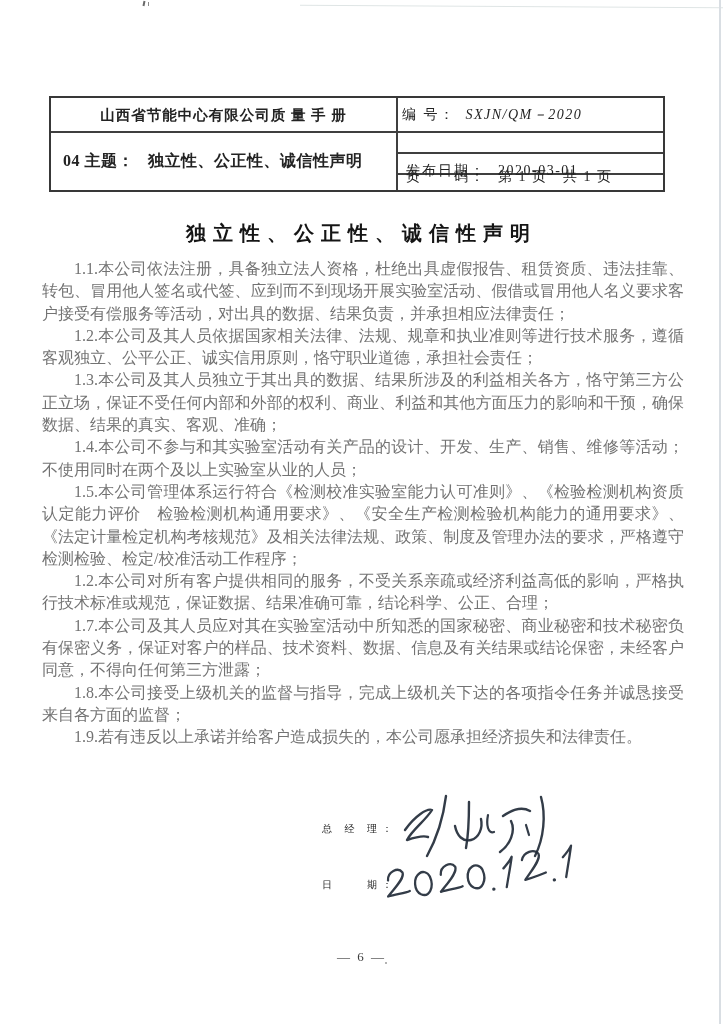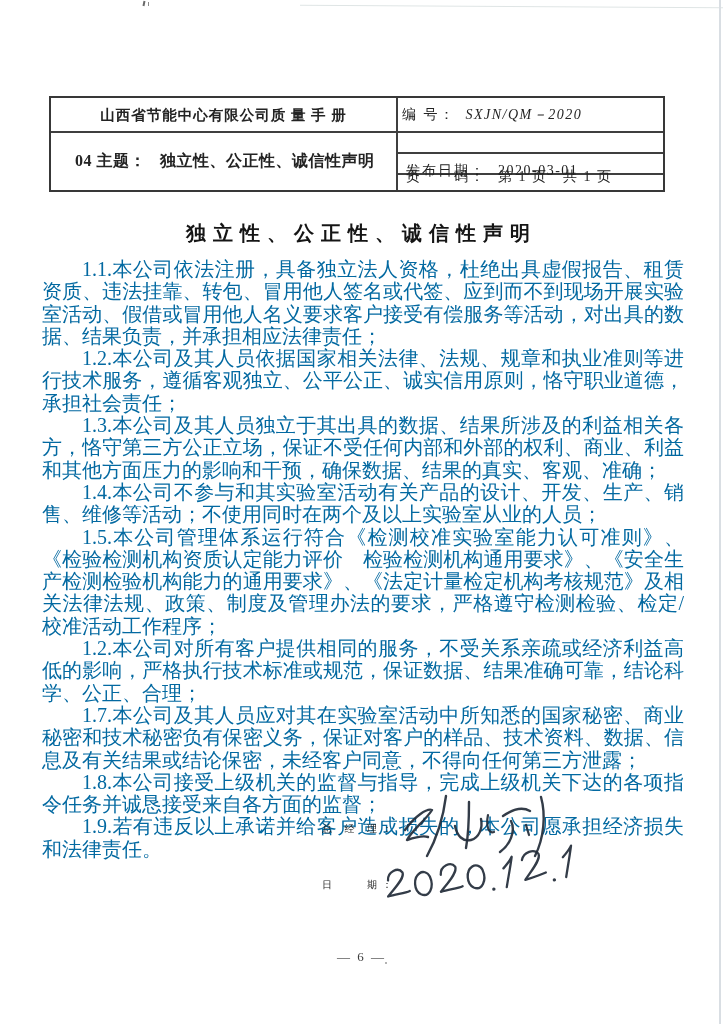--- a/index.html
+++ b/index.html
@@ -21,35 +21,35 @@
 
   
   .htable{position:absolute;left:49px;top:96px;width:616px;height:96px;border:2px solid #383838;box-sizing:border-box;}
   .htable .line{position:absolute;background:#3f3f3f;}
   .v-div{left:345px;top:0;width:2px;height:100%;}
   .h-div-1{left:0;top:33px;width:100%;height:1.5px;}
   .h-div-2{left:345px;top:54px;right:0;height:1.5px;}
   .h-div-3{left:345px;top:75px;right:0;height:1.5px;}
   .cell{position:absolute;box-sizing:border-box;display:flex;align-items:center;}
   .cell-company{left:0;top:0;width:345px;height:33px;flex-direction:row;justify-content:center;text-align:center;font-weight:700;font-size:14.5px;line-height:16px;letter-spacing:1px;}
-  .cell-topic{left:0;top:33px;width:345px;height:61px;padding-left:24px;font-weight:700;font-size:16px;letter-spacing:0.5px;}
+  .cell-topic{left:0;top:33px;width:345px;height:61px;padding-left:12px;font-weight:700;font-size:16px;letter-spacing:0.5px;}
   .cell-topic .topic-value{margin-left:14px;}
   .cell-docno{left:347px;top:0;right:0;height:33px;padding-left:4px;font-size:14px;}
   .cell-docno .doc-label{letter-spacing:2px;}
   .cell-docno .doc-value{font-style:italic;letter-spacing:1.5px;margin-left:10px;}
   .cell-rev{left:347px;top:33px;right:0;height:21px;}
   .cell-date{left:347px;top:54px;right:0;height:37px;}
   .cell-pgcode{left:347px;top:68px;right:0;height:21px;}
   .rrow{padding-left:8px;font-size:14px;}
   .rrow .rlabel{letter-spacing:2px;}
   .rrow .rvalue{margin-left:12px;letter-spacing:1.5px;}
 
   
   .doc-title{position:absolute;left:0;top:220px;width:723px;text-align:center;font-weight:700;font-size:20px;letter-spacing:7px;color:#151515;}
-  .doc-body{position:absolute;left:42px;top:258px;width:642px;font-size:20px;line-height:22.3px;text-align:justify;color:#0369a1;}
+  .doc-body{position:absolute;left:42px;top:258px;width:642px;font-size:16px;line-height:22.3px;text-align:justify;color:#737373;}
   .doc-body p{margin:0;text-indent:2em;}
 
   
   .sig-label{position:absolute;left:322px;font-size:10px;letter-spacing:5px;color:#242424;}
   .sig-label-manager{top:822px;}
   .sig-label-date{top:878px;}
   .sig-draw{position:absolute;}
   .sig-name-svg{left:393px;top:788px;}
   .sig-date-svg{left:378px;top:848px;transform:rotate(-4deg);}
   .ink{stroke:#222b38;fill:none;stroke-linecap:round;stroke-linejoin:round;opacity:0.92;}

